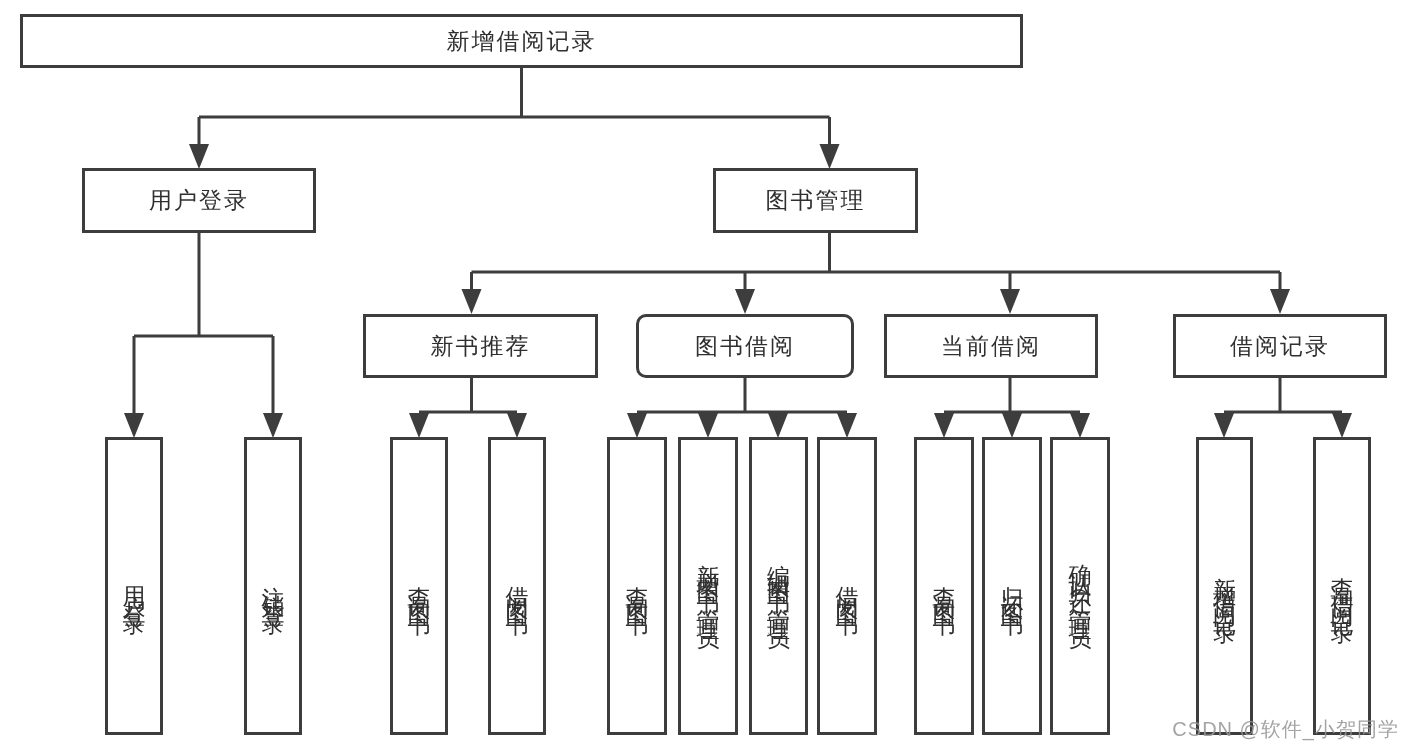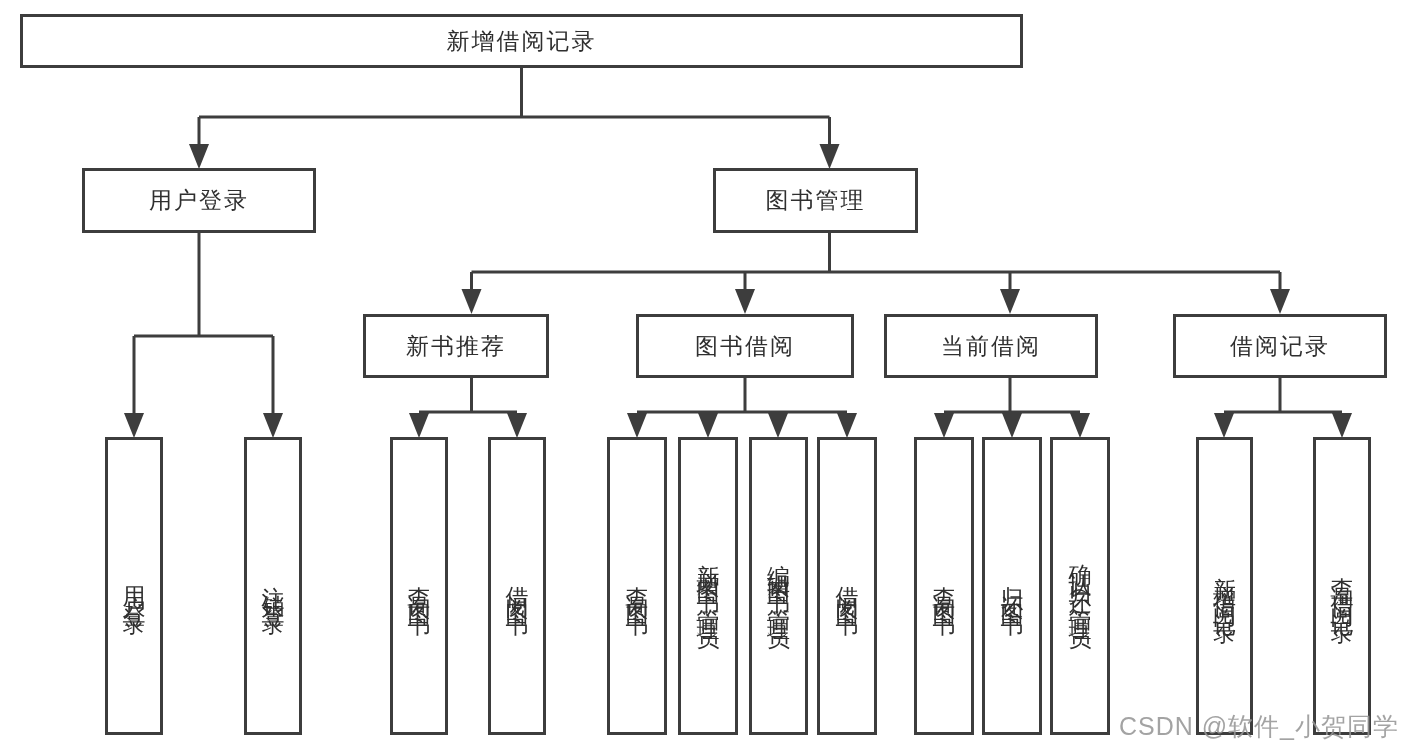--- a/index.html
+++ b/index.html
@@ -44,21 +44,21 @@
     writing-mode: vertical-rl;
     text-orientation: mixed;
     font-size: 23px;
     letter-spacing: 9px;
     line-height: 1;
   }
   .watermark {
     position: absolute;
     right: 6px;
     bottom: 4px;
-    font-size: 25px;
+    font-size: 20px;
     color: rgba(150, 150, 150, 0.88);
     letter-spacing: 1px;
     z-index: 5;
     white-space: nowrap;
   }
 </style>
 </head>
 <body>
 
 <div class="canvas">
@@ -94,22 +94,22 @@
       <polygon points="1214,413 1234,413 1224,438"></polygon>
       <polygon points="1332,413 1352,413 1342,438"></polygon>
     </g>
   </svg>
 
   <div class="node hnode" style="left:20px; top:14px; width:1003px; height:54px;">新增借阅记录</div>
 
   <div class="node hnode" style="left:82px; top:168px; width:234px; height:65px;">用户登录</div>
   <div class="node hnode" style="left:713px; top:168px; width:205px; height:65px;">图书管理</div>
 
-  <div class="node hnode" style="left:363px; top:314px; width:186px; height:64px;">新书推荐</div>
-  <div class="node hnode" style="left:636px; top:314px; width:218px; height:64px;">图书借阅</div>
+  <div class="node hnode" style="left:363px; top:314px; width:235px; height:64px;">新书推荐</div>
+  <div class="node hnode" style="left:636px; top:314px; width:218px; height:64px;border-radius:10px;">图书借阅</div>
   <div class="node hnode" style="left:884px; top:314px; width:214px; height:64px;">当前借阅</div>
   <div class="node hnode" style="left:1173px; top:314px; width:214px; height:64px;">借阅记录</div>
 
   <div class="node vnode" style="left:105px;">用户登录</div>
   <div class="node vnode" style="left:244px;">注销登录</div>
 
   <div class="node vnode" style="left:390px;">查询图书</div>
   <div class="node vnode" style="left:488px;">借阅图书</div>
 
   <div class="node vnode" style="left:607px; width:60px;">查询图书</div>

